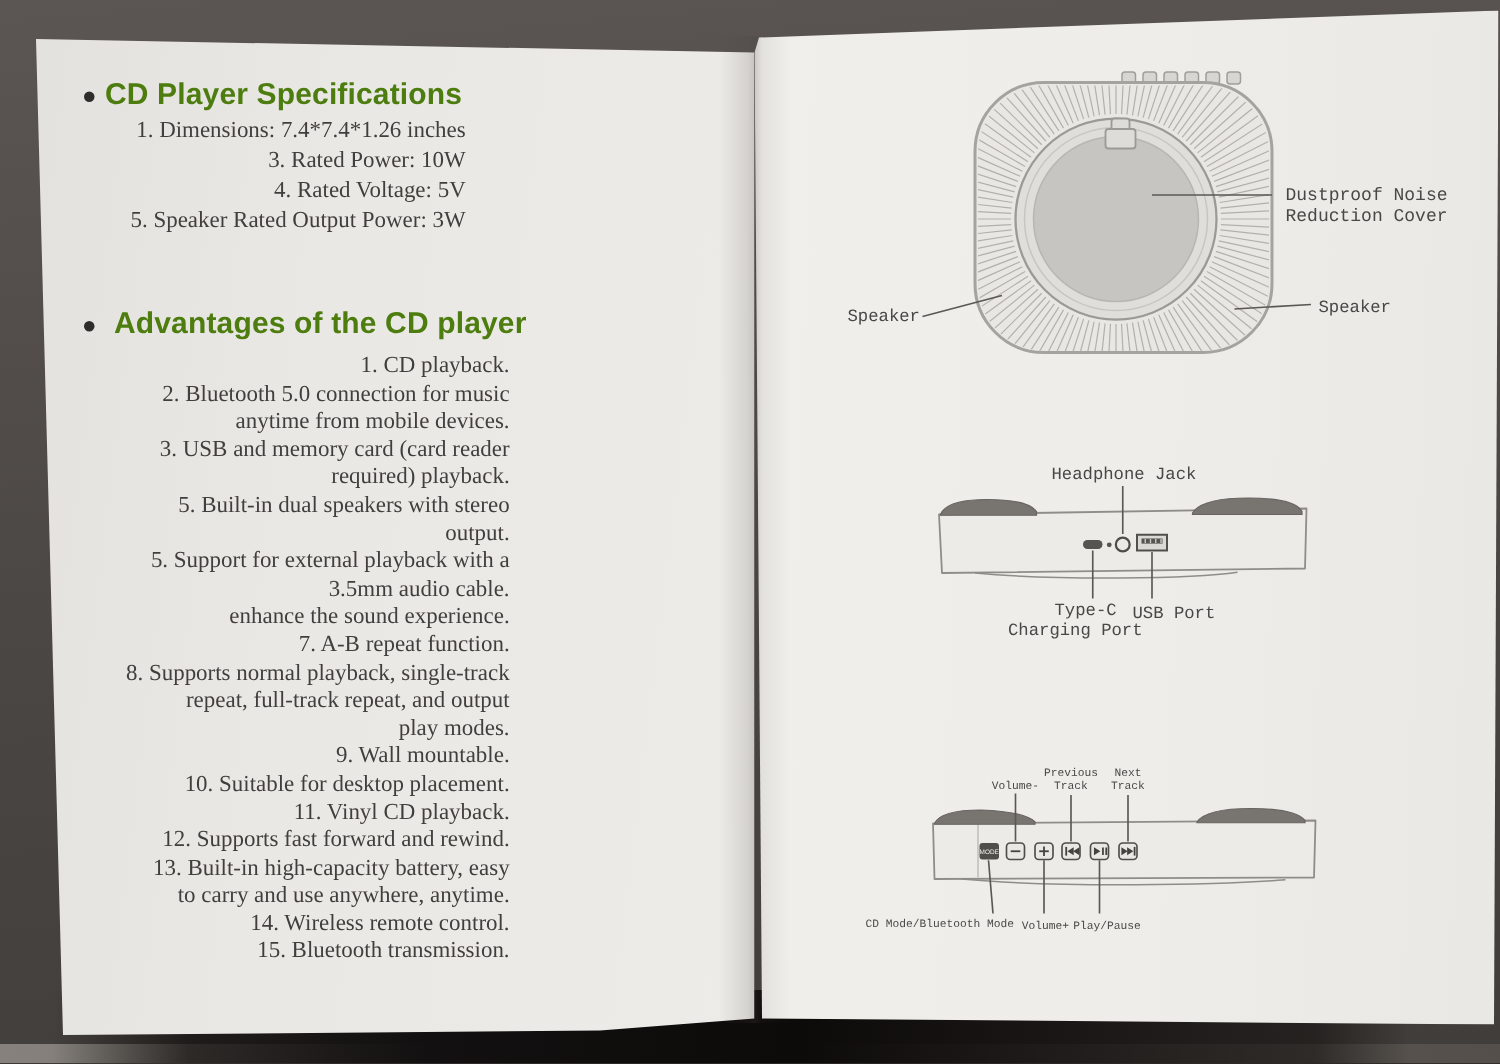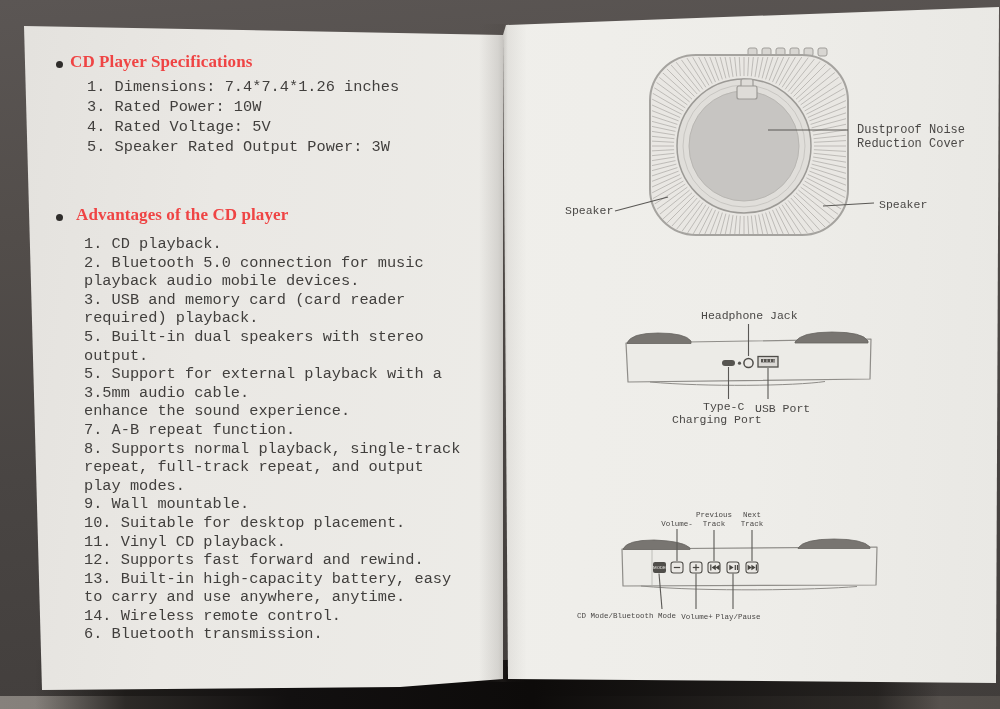--- a/index.html
+++ b/index.html
@@ -28,24 +28,24 @@
   .page-right{
     clip-path:polygon(503px 35px,506px 25px,999px 7px,996px 683px,508px 679px);
     background:linear-gradient(92deg,#d8d6d2 0%,#e8e7e3 6%,#f0efeb 42%,#eeede9 75%,#e9e8e4 100%);
   }
   .spine-shade{
     position:absolute;left:479px;top:24px;width:48px;height:658px;
     background:linear-gradient(90deg,rgba(70,65,60,0) 0%,rgba(70,65,60,0.14) 40%,rgba(70,65,60,0.22) 50%,rgba(70,65,60,0.08) 60%,rgba(70,65,60,0) 100%);
   }
   .bullet{position:absolute;width:7px;height:7px;border-radius:50%;background:#2f2d2b;}
   .heading{
-    position:absolute;font-family:Liberation Serif, serif;
-    font-size:17px;font-weight:600;color:#ef4444;letter-spacing:0.1px;white-space:pre;
-  }
-  .mono{font-family:Liberation Mono, monospace;color:#413f3d;}
+    position:absolute;font-family:Liberation Sans, sans-serif;
+    font-size:20px;font-weight:600;color:#4d7c0f;letter-spacing:0.1px;white-space:pre;
+  }
+  .mono{font-family:Liberation Serif, serif;color:#413f3d;text-align:right;}
   .spec-list{position:absolute;left:87px;top:77px;font-size:15.3px;}
   .spec-list div{height:20px;line-height:20px;white-space:pre;}
   .adv-list{position:absolute;left:84px;top:235px;font-size:15.3px;}
   .adv-list div{height:18.6px;line-height:18.6px;white-space:pre;}
   svg{position:absolute;overflow:visible;}
   .svg-top{left:545px;top:38px;}
   .svg-ports{left:555px;top:302px;}
   .svg-buttons{left:555px;top:505px;}
   .dlabel{font-family:"Liberation Mono",monospace;fill:#4a4846;}
   .t12{font-size:12px;}
@@ -77,40 +77,40 @@
     <div>3. Rated Power: 10W</div>
     <div>4. Rated Voltage: 5V</div>
     <div>5. Speaker Rated Output Power: 3W</div>
   </div>
 
 <div class="bullet" style="left:56px;top:214px;"></div>
 <div class="heading" style="left:76px;top:205px;">Advantages of the CD player</div>
 <div class="adv-list mono">
     <div>1. CD playback.</div>
     <div>2. Bluetooth 5.0 connection for music</div>
-    <div>playback audio mobile devices.</div>
+    <div>anytime from mobile devices.</div>
     <div>3. USB and memory card (card reader</div>
     <div>required) playback.</div>
     <div>5. Built-in dual speakers with stereo</div>
     <div>output.</div>
     <div>5. Support for external playback with a</div>
     <div>3.5mm audio cable.</div>
     <div>enhance the sound experience.</div>
     <div>7. A-B repeat function.</div>
     <div>8. Supports normal playback, single-track</div>
     <div>repeat, full-track repeat, and output</div>
     <div>play modes.</div>
     <div>9. Wall mountable.</div>
     <div>10. Suitable for desktop placement.</div>
     <div>11. Vinyl CD playback.</div>
     <div>12. Supports fast forward and rewind.</div>
     <div>13. Built-in high-capacity battery, easy</div>
     <div>to carry and use anywhere, anytime.</div>
     <div>14. Wireless remote control.</div>
-    <div>6. Bluetooth transmission.</div>
+    <div>15. Bluetooth transmission.</div>
   </div>
 
 <svg class="svg-top" width="445" height="212" viewBox="0 0 445 212">
   <defs>
     <clipPath id="grilleClip">
         <rect x="107" y="19" width="194" height="177" rx="45"></rect>
       </clipPath>
   </defs>
   <g>
     <rect x="203" y="10" width="9" height="8" rx="2" fill="#d8d6d2" stroke="#a09e9a"></rect>

